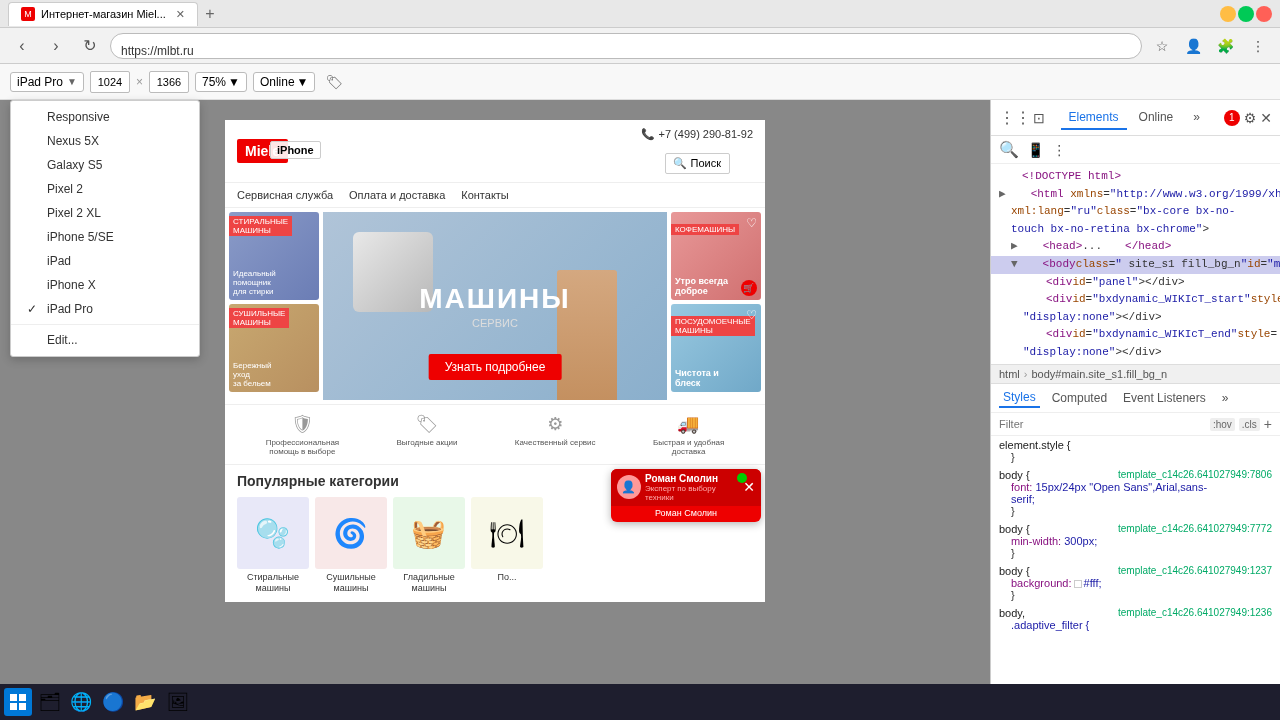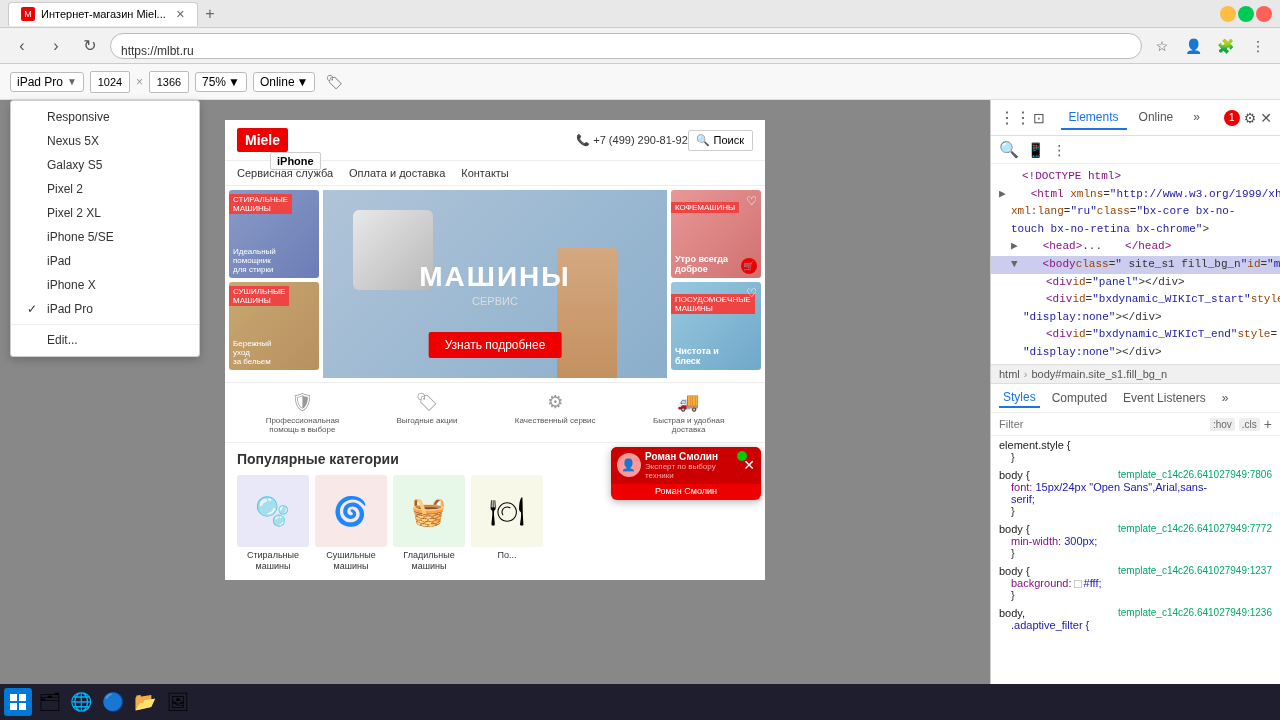--- a/index.html
+++ b/index.html
@@ -37,21 +37,21 @@
     .main-area { display: flex; flex: 1; overflow: hidden; }
 
     
     .preview-container { flex: 1; background: #888; display: flex; justify-content: center; align-items: flex-start; padding: 20px; overflow: hidden; position: relative; }
     .device-frame { width: 540px; background: #fff; overflow: hidden; position: relative; }
 
     
     .site { font-family: Arial, sans-serif; font-size: 13px; }
     .site-header { background: #fff; padding: 8px 12px; display: flex; align-items: center; justify-content: space-between; border-bottom: 1px solid #eee; }
     .miele-logo { background: #e00; color: #fff; font-weight: bold; font-size: 14px; padding: 4px 8px; border-radius: 2px; }
-    .header-right { display: flex; align-items: center; font-size: 11px; color: #333; }
+    .header-right { display: flex; align-items: center; gap: 12px; font-size: 11px; color: #333; flex-direction: column; }
     .phone { color: #333; font-size: 11px; }
     .search-btn { background: none; border: 1px solid #ccc; padding: 3px 8px; font-size: 11px; cursor: pointer; border-radius: 2px; }
 
     .site-nav { background: #fff; border-bottom: 1px solid #eee; padding: 6px 12px; display: flex; gap: 16px; font-size: 11px; }
     .nav-link { color: #333; cursor: pointer; }
     .content-grid { display: grid; grid-template-columns: 90px 1fr 90px; grid-template-rows: auto; gap: 4px; padding: 4px; }
 
     .left-promo { display: flex; flex-direction: column; gap: 4px; }
     .promo-card { border-radius: 3px; overflow: hidden; position: relative; }
     .promo-label { position: absolute; top: 4px; left: 0; background: #e44; color: #fff; font-size: 8px; padding: 1px 4px; }
@@ -123,21 +123,21 @@
     .filter-plus { color: #666; font-size: 14px; cursor: pointer; margin-left: auto; }
 
     .style-rule { padding: 3px 8px; font-size: 11px; }
     .style-selector { color: #222; font-weight: normal; }
     .style-source { float: right; color: #0a6; font-size: 10px; }
     .style-body { padding-left: 12px; color: #333; }
     .style-prop { color: #881280; }
     .style-value { color: #1a1aa6; }
 
     
-    .iphone-label { position: absolute; top: 52px; left: 270px; background: rgba(255,255,255,0.9); border: 1px solid #ccc; padding: 2px 6px; font-size: 11px; font-weight: bold; border-radius: 2px; z-index: 5; pointer-events: none; }
+    .iphone-label { position: absolute; top: 41px; left: 270px; background: rgba(255,255,255,0.9); border: 1px solid #ccc; padding: 2px 6px; font-size: 11px; font-weight: bold; border-radius: 2px; z-index: 5; pointer-events: none; }
 
     
     .taskbar { height: 36px; background: #1e1e2e; display: flex; align-items: center; padding: 0 4px; gap: 4px; flex-shrink: 0; }
     .taskbar-icon { width: 28px; height: 28px; border-radius: 3px; display: flex; align-items: center; justify-content: center; cursor: pointer; }
 
     
     .promo1-bg { background: linear-gradient(135deg, #8a9bc8, #6b7db5); }
     .promo2-bg { background: linear-gradient(135deg, #c8a870, #b89060); }
     .rpromo1-bg { background: linear-gradient(135deg, #e89898, #d07070); }
     .rpromo2-bg { background: linear-gradient(135deg, #98c8e0, #70a8c8); }

